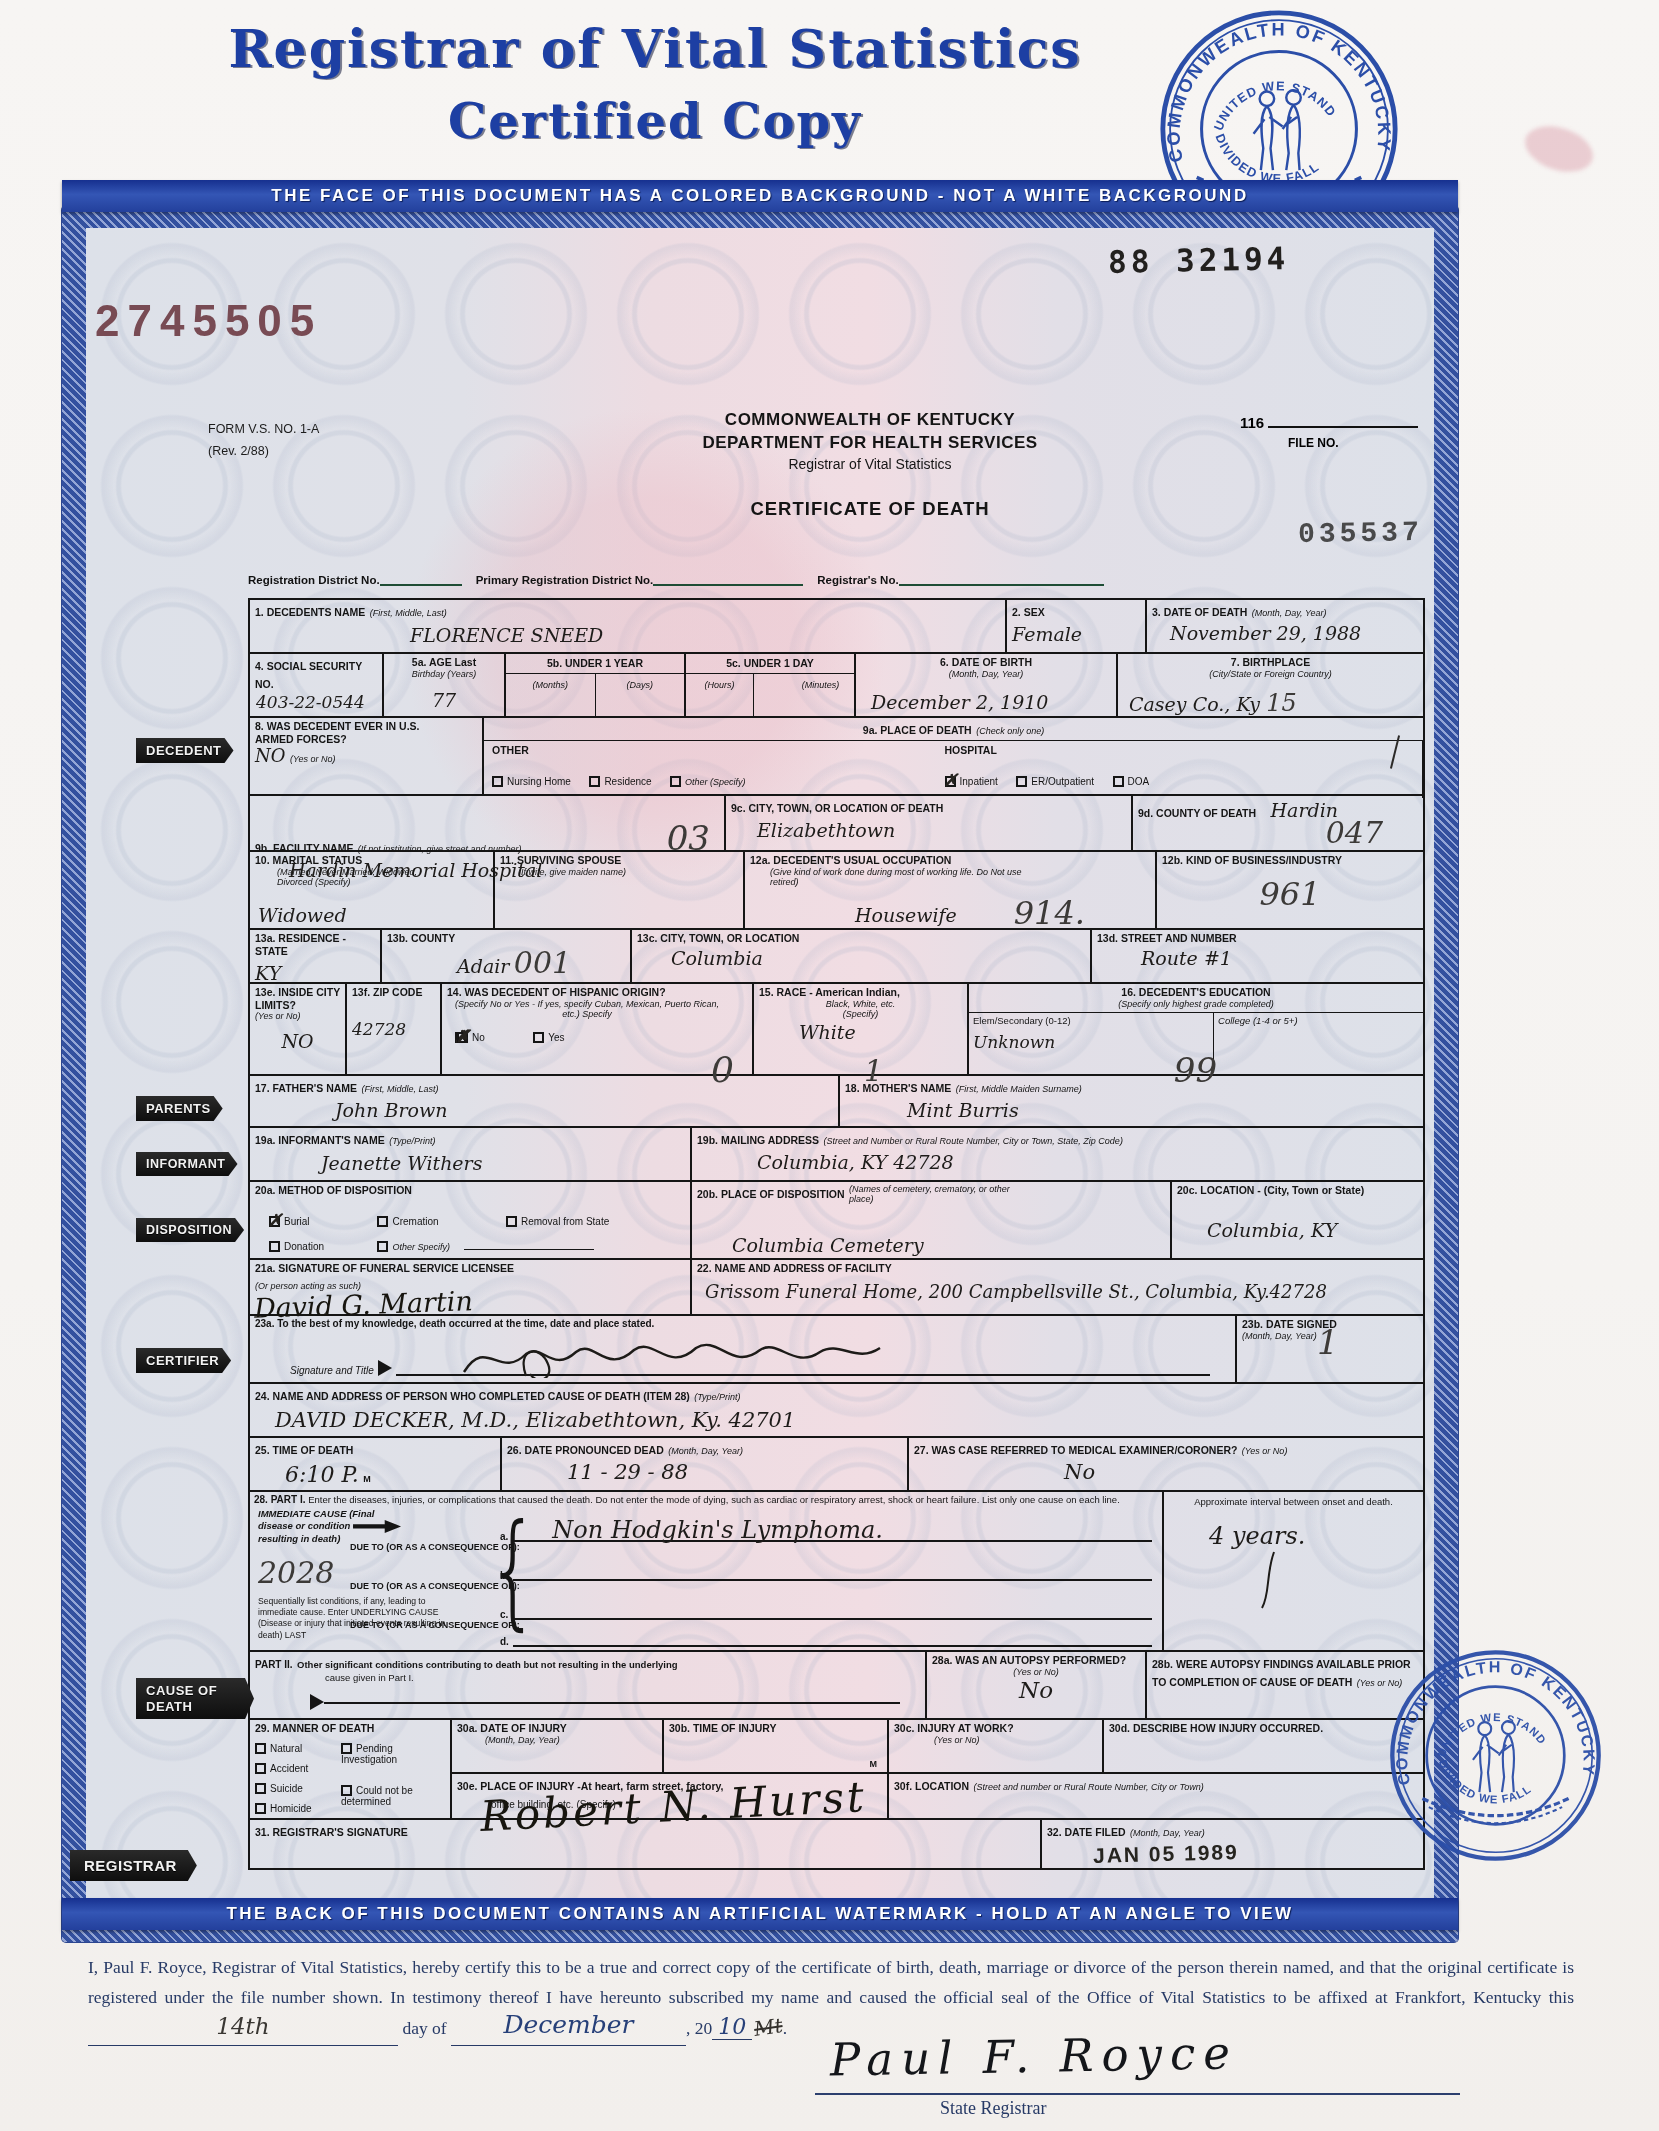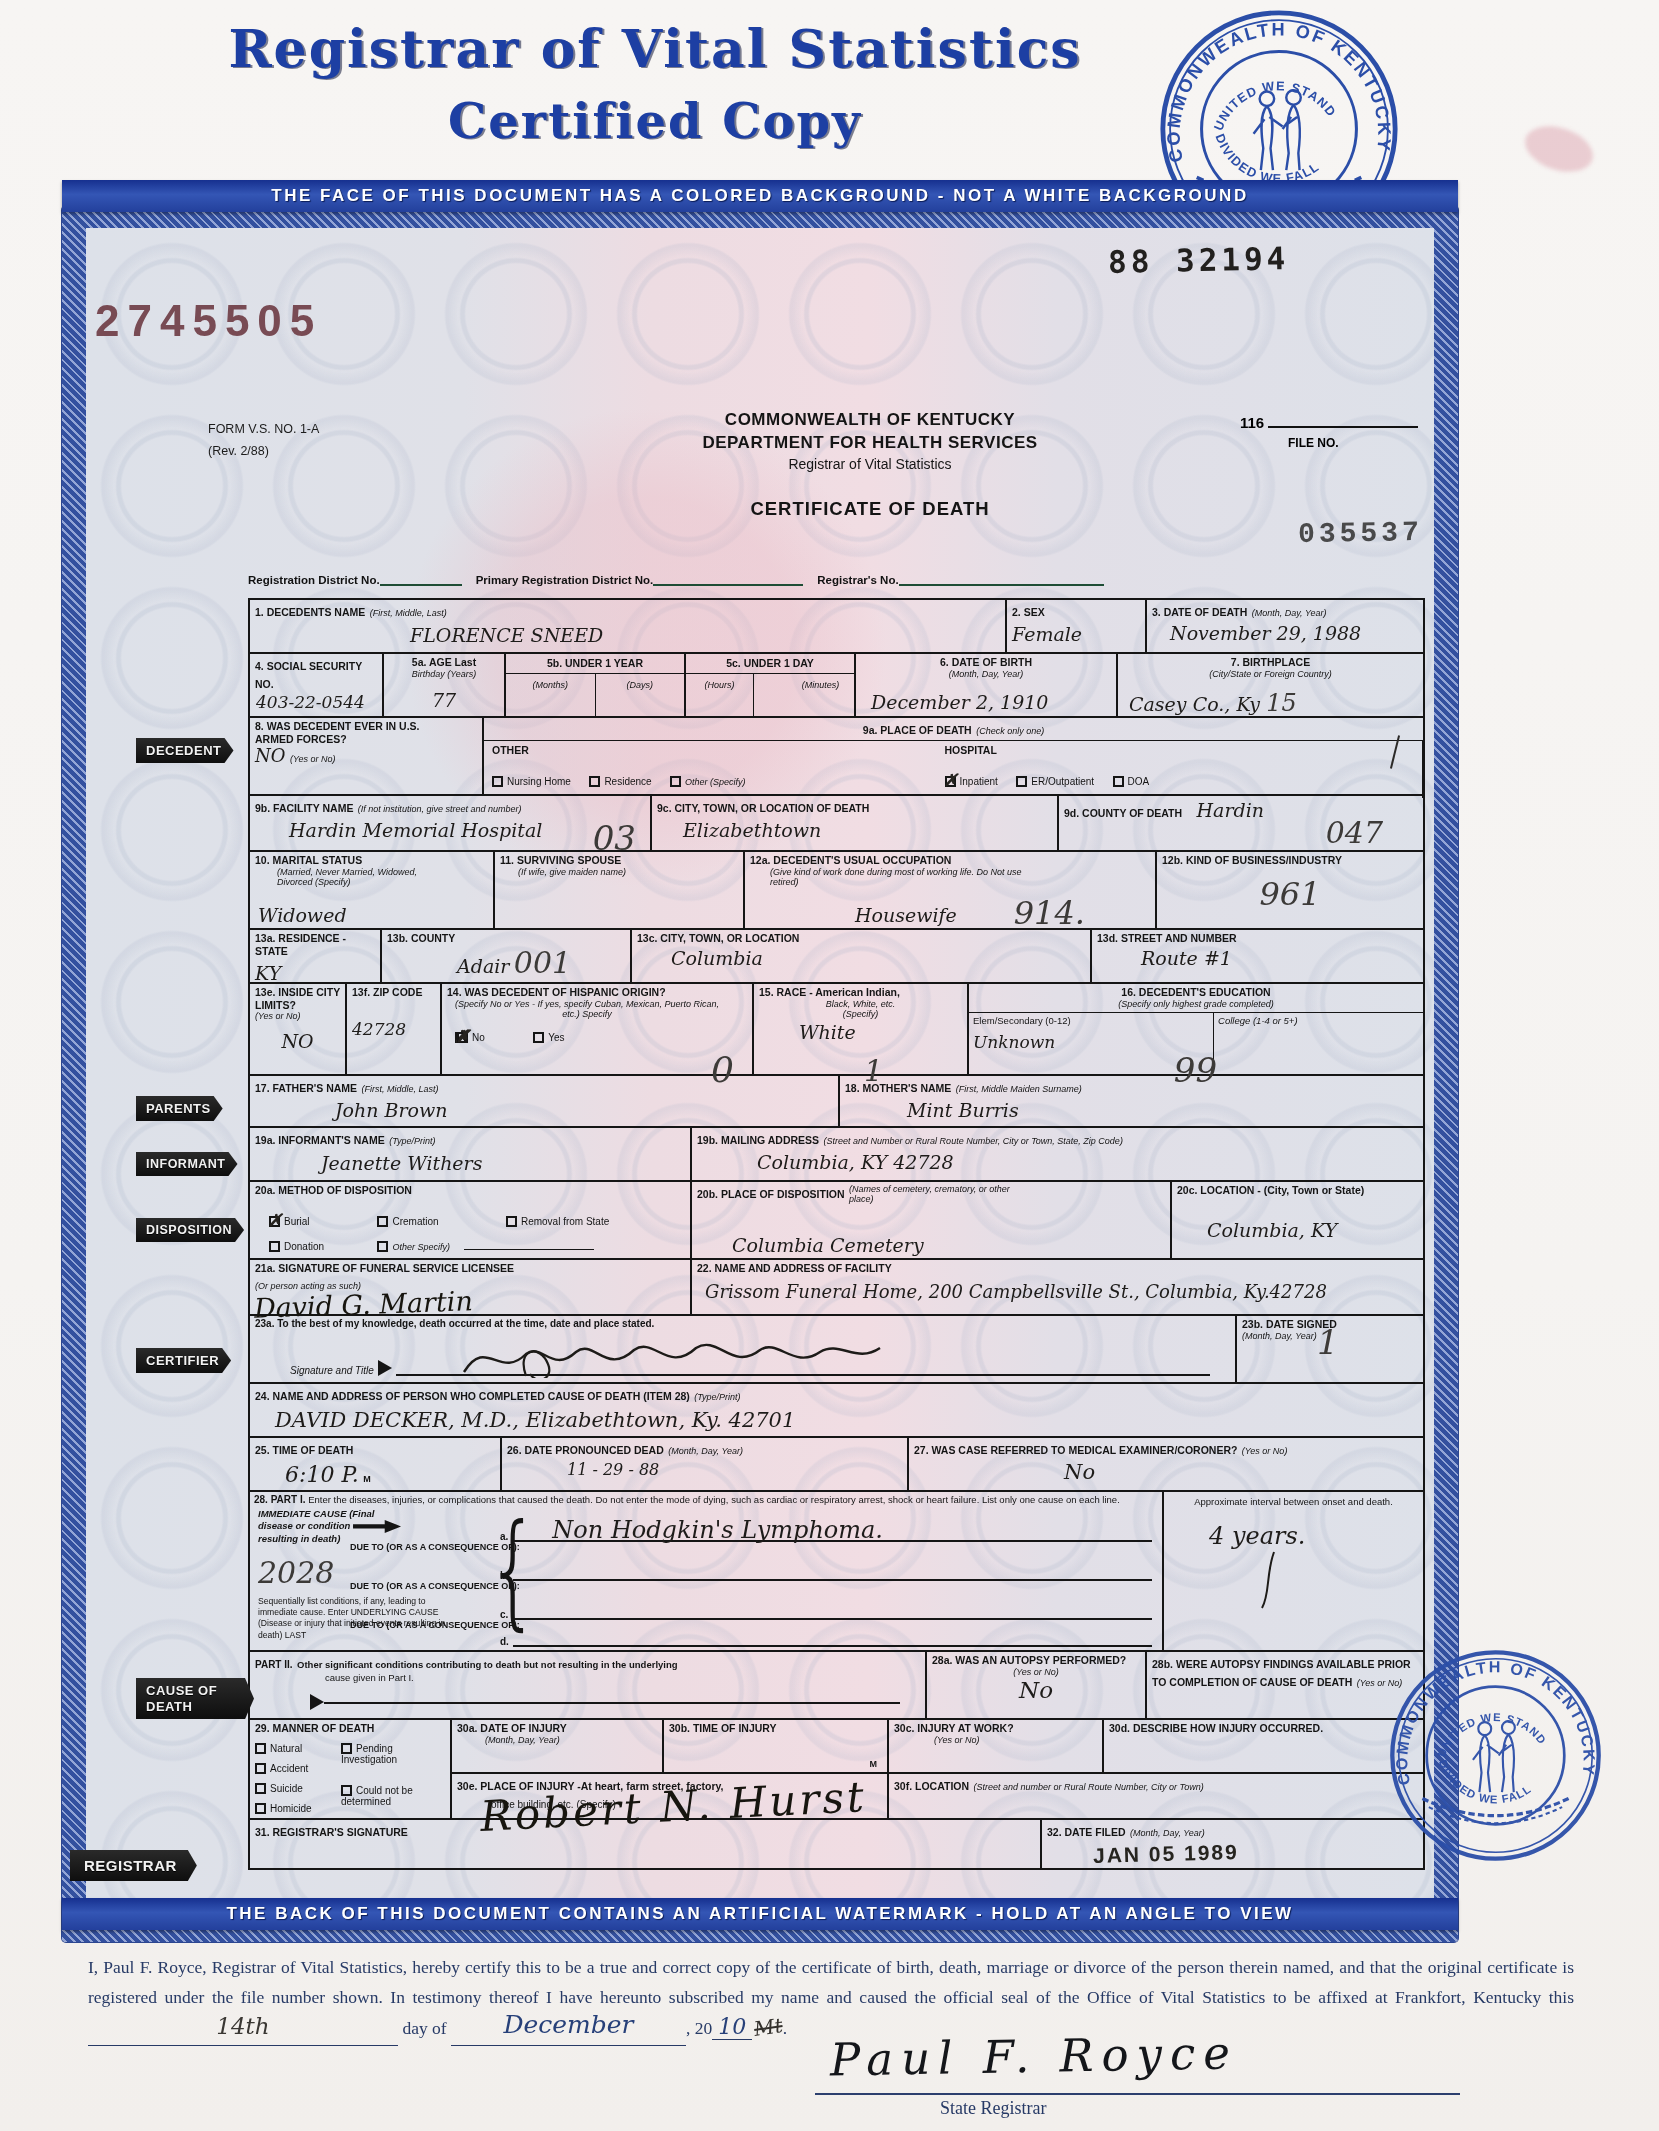--- a/index.html
+++ b/index.html
@@ -248,21 +248,21 @@
               <span class="opt"><span class="cb"></span><span>ER/Outpatient</span></span>
               <span class="opt"><span class="cb"></span><span>DOA</span></span>
             </div>
             <div class="penmark" style="right:26px;top:-6px;width:2px;height:34px;transform:rotate(14deg);"></div>
           </div>
         </div>
       </div>
     </div>
 
     <div class="fr" style="height:56px;">
-      <div class="c" style="width:400px;">
+      <div class="c" style="width:474px;margin-top:40px;">
         <span class="fl">9b. FACILITY NAME</span> <span class="fh">(If not institution, give street and number)</span>
         <div class="hw" style="margin:3px 0 0 34px;">Hardin Memorial Hospital</div>
         <div class="hwc" style="position:absolute;right:14px;bottom:-8px;font-size:34px;">03</div>
       </div>
       <div class="c" style="width:407px;">
         <span class="fl">9c. CITY, TOWN, OR LOCATION OF DEATH</span>
         <div class="hw" style="margin:3px 0 0 26px;">Elizabethtown</div>
       </div>
       <div class="c" style="flex:1;">
         <span class="fl">9d. COUNTY OF DEATH</span>
@@ -440,21 +440,21 @@
       </div>
     </div>
 
     <div class="fr" style="height:54px;">
       <div class="c" style="width:250px;">
         <span class="fl">25. TIME OF DEATH</span>
         <div style="margin:4px 0 0 30px;"><span class="hw" style="font-size:22px;">6:10 P.</span> <span class="fl" style="font-size:9px;">M</span></div>
       </div>
       <div class="c" style="width:407px;">
         <span class="fl">26. DATE PRONOUNCED DEAD</span> <span class="fh">(Month, Day, Year)</span>
-        <div class="hw" style="margin:2px 0 0 60px;font-size:16px;">11 - 29 - 88</div>
+        <div class="hw" style="margin:2px 0 0 60px;font-size:21px;">11 - 29 - 88</div>
       </div>
       <div class="c" style="flex:1;">
         <span class="fl">27. WAS CASE REFERRED TO MEDICAL EXAMINER/CORONER?</span> <span class="fh">(Yes or No)</span>
         <div class="hw" style="margin:2px 0 0 150px;font-size:21px;">No</div>
       </div>
     </div>
 
     <div class="fr" style="height:160px;">
       <div class="c" style="width:912px;padding:0;">
         <div class="ci-head"><span class="fl" style="font-size:10px;">28. PART I.</span> <span style="font-size:9.5px;">Enter the diseases, injuries, or complications that caused the death. Do not enter the mode of dying, such as cardiac or respiratory arrest, shock or heart failure. List only one cause on each line.</span></div>

